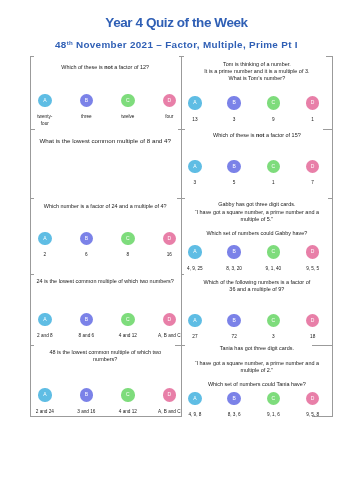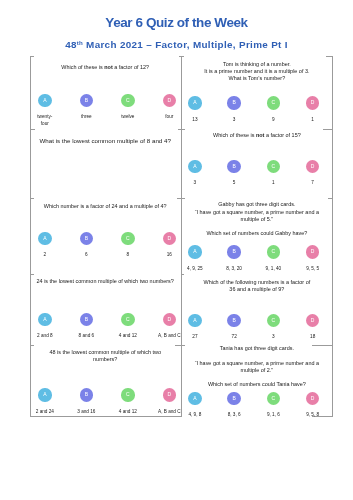--- a/index.html
+++ b/index.html
@@ -27,22 +27,22 @@
  .c-A{background:#5fbde4;}
  .c-B{background:#7b82e8;}
  .c-C{background:#7edc7c;}
  .c-D{background:#e87fa8;}
  .olabel{font-size:4.7px;line-height:7.0px;color:#1a1a1a;margin-top:6.2px;white-space:nowrap;}
 </style>
 </head>
 <body>
 
 <div class="page">
-  <div class="title">Year 6 Quiz of the Week</div>
-  <div class="subtitle"><span>48</span><sup>th</sup><span> March 2021 – Factor, Multiple, Prime Pt I</span></div>
+  <div class="title">Year 4 Quiz of the Week</div>
+  <div class="subtitle"><span>48</span><sup>th</sup><span> November 2021 – Factor, Multiple, Prime Pt I</span></div>
   <div class="grid">
     <div class="vline" style="left:0;top:0;width:0.9px;height:361.3px;"></div>
     <div class="vline" style="left:151.2px;top:0;width:0.9px;height:361.3px;"></div>
     <div class="vline" style="left:302.5px;top:0;width:0.9px;height:361.3px;"></div>
     <div class="hline" style="left:0;top:0;height:0.9px;width:4.8px;"></div>
     <div class="hline" style="left:149.4px;top:0;height:0.9px;width:5.1px;"></div>
     <div class="hline" style="left:296.4px;top:0;height:0.9px;width:6.9px;"></div>
     <div class="hline" style="left:0;top:73.9px;height:0.9px;width:5.5px;"></div>
     <div class="hline" style="left:148.4px;top:73.9px;height:0.9px;width:6.8px;"></div>
     <div class="hline" style="left:293.3px;top:73.9px;height:0.9px;width:10px;"></div>

